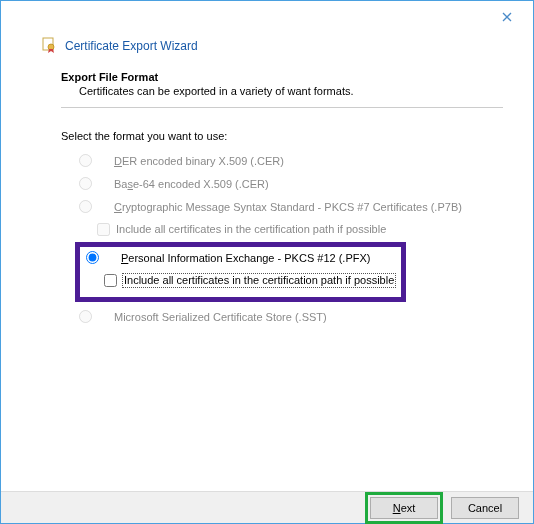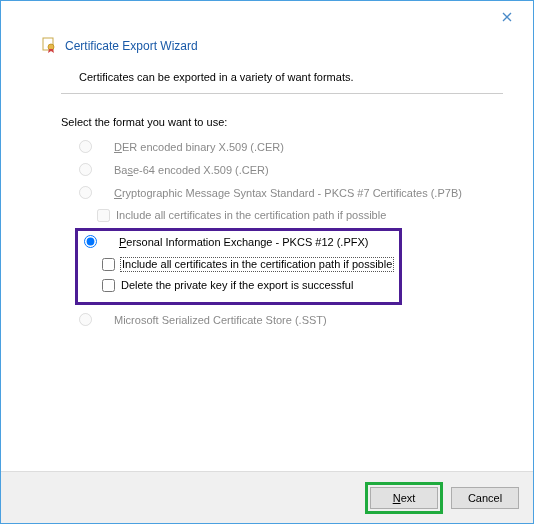--- a/index.html
+++ b/index.html
@@ -97,31 +97,31 @@
   }
   input[type="radio"], input[type="checkbox"] {
     width: 13px;
     height: 13px;
     margin: 0;
     flex-shrink: 0;
   }
   input[disabled] { opacity: 0.7; }
   .u { text-decoration: underline; }
   .highlight-box {
-    border: 3px solid #4c1d95;
+    border: 5px solid #4c1d95;
     padding: 4px 6px 2px 6px;
     margin: -2px 0 8px -4px;
     width: fit-content;
   }
   .footer {
     position: absolute;
     bottom: 0;
     left: 0;
     right: 0;
-    height: 52px;
+    height: 32px;
     background: #f0f0f0;
     border-top: 1px solid #ddd;
     display: flex;
     align-items: center;
     justify-content: flex-end;
     padding: 0 14px;
     gap: 8px;
   }
   button.win {
     min-width: 68px;
@@ -162,20 +162,21 @@
       <svg width="16" height="16" viewBox="0 0 16 16">
         <rect x="2" y="1" width="10" height="12" fill="#fff" stroke="#c9a94a" stroke-width="1"></rect>
         <circle cx="10" cy="10" r="3" fill="#e6b84c" stroke="#b8860b" stroke-width="0.7"></circle>
         <path d="M8 12 L7 16 L10 14 L13 16 L12 12" fill="#d04040"></path>
       </svg>
     </span>
     <span class="title">Certificate Export Wizard</span>
   </div>
 
   <div class="content">
+    <div class="section-title">Export File Format</div>
     <div class="section-desc">Certificates can be exported in a variety of want formats.</div>
     <hr class="hr">
 
     <div class="prompt">Select the format you want to use:</div>
 
     <div class="options">
 
       <label class="opt-row disabled">
         <input type="radio" name="fmt" disabled="" style="">
         <span><span></span><span class="u">D</span><span>ER encoded binary X.509 (.CER)</span></span>
@@ -200,24 +201,20 @@
         <label class="opt-row">
           <input type="radio" name="fmt" checked="" style="">
           <span><span></span><span class="u">P</span><span>ersonal Information Exchange - PKCS #12 (.PFX)</span></span>
         </label>
 
         <label class="sub-row">
           <input type="checkbox" style="">
           <span class="dotted-focus">Include all certificates in the certification path if possible</span>
         </label>
 
-        <label class="sub-row">
-          <input type="checkbox" style="">
-          <span>Delete the private key if the export is successful</span>
-        </label>
 
 
       </div>
 
       <label class="opt-row disabled">
         <input type="radio" name="fmt" disabled="" style="">
         <span>Microsoft Serialized Certificate Store (.SST)</span>
       </label>
 
     </div>

